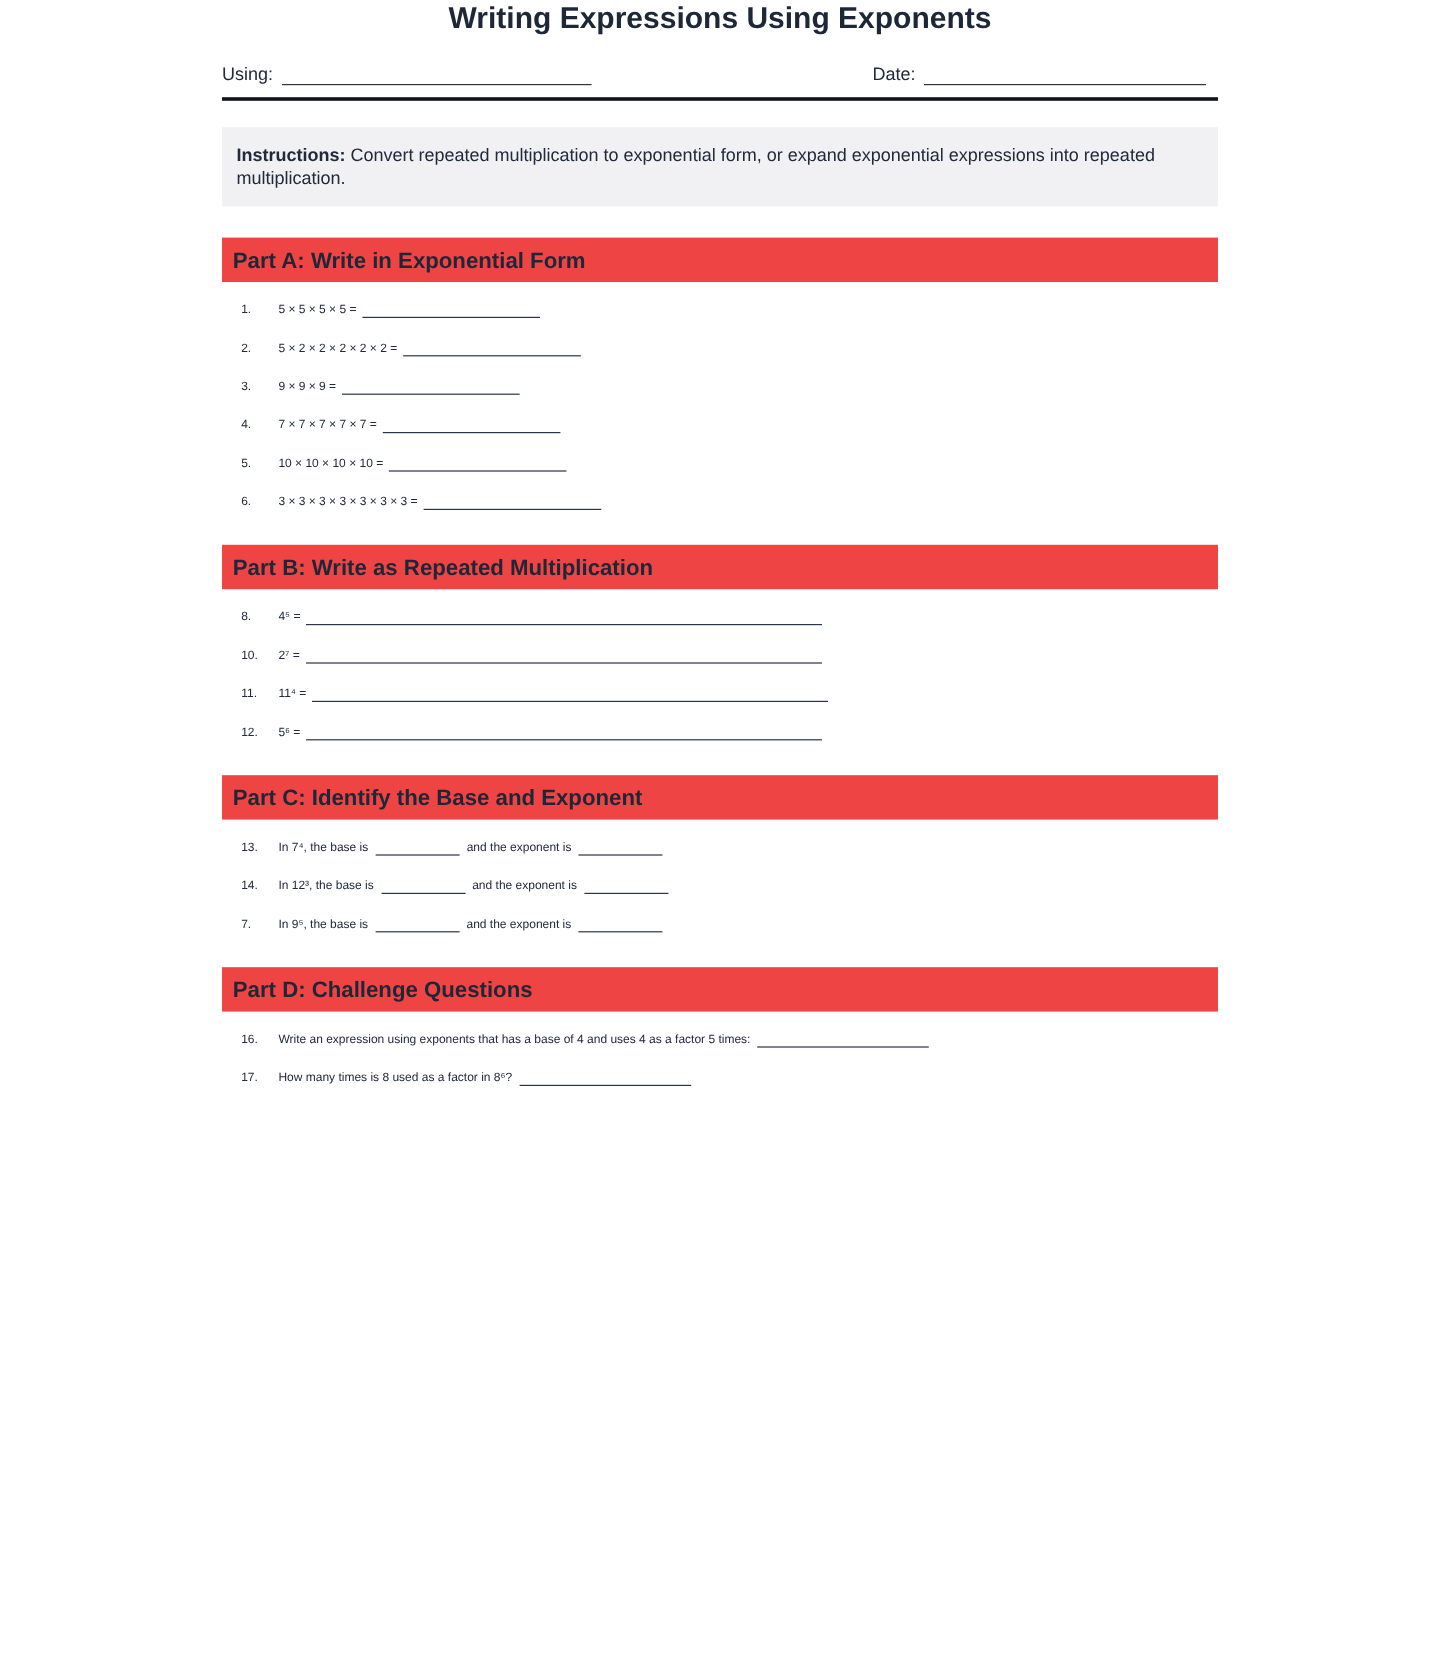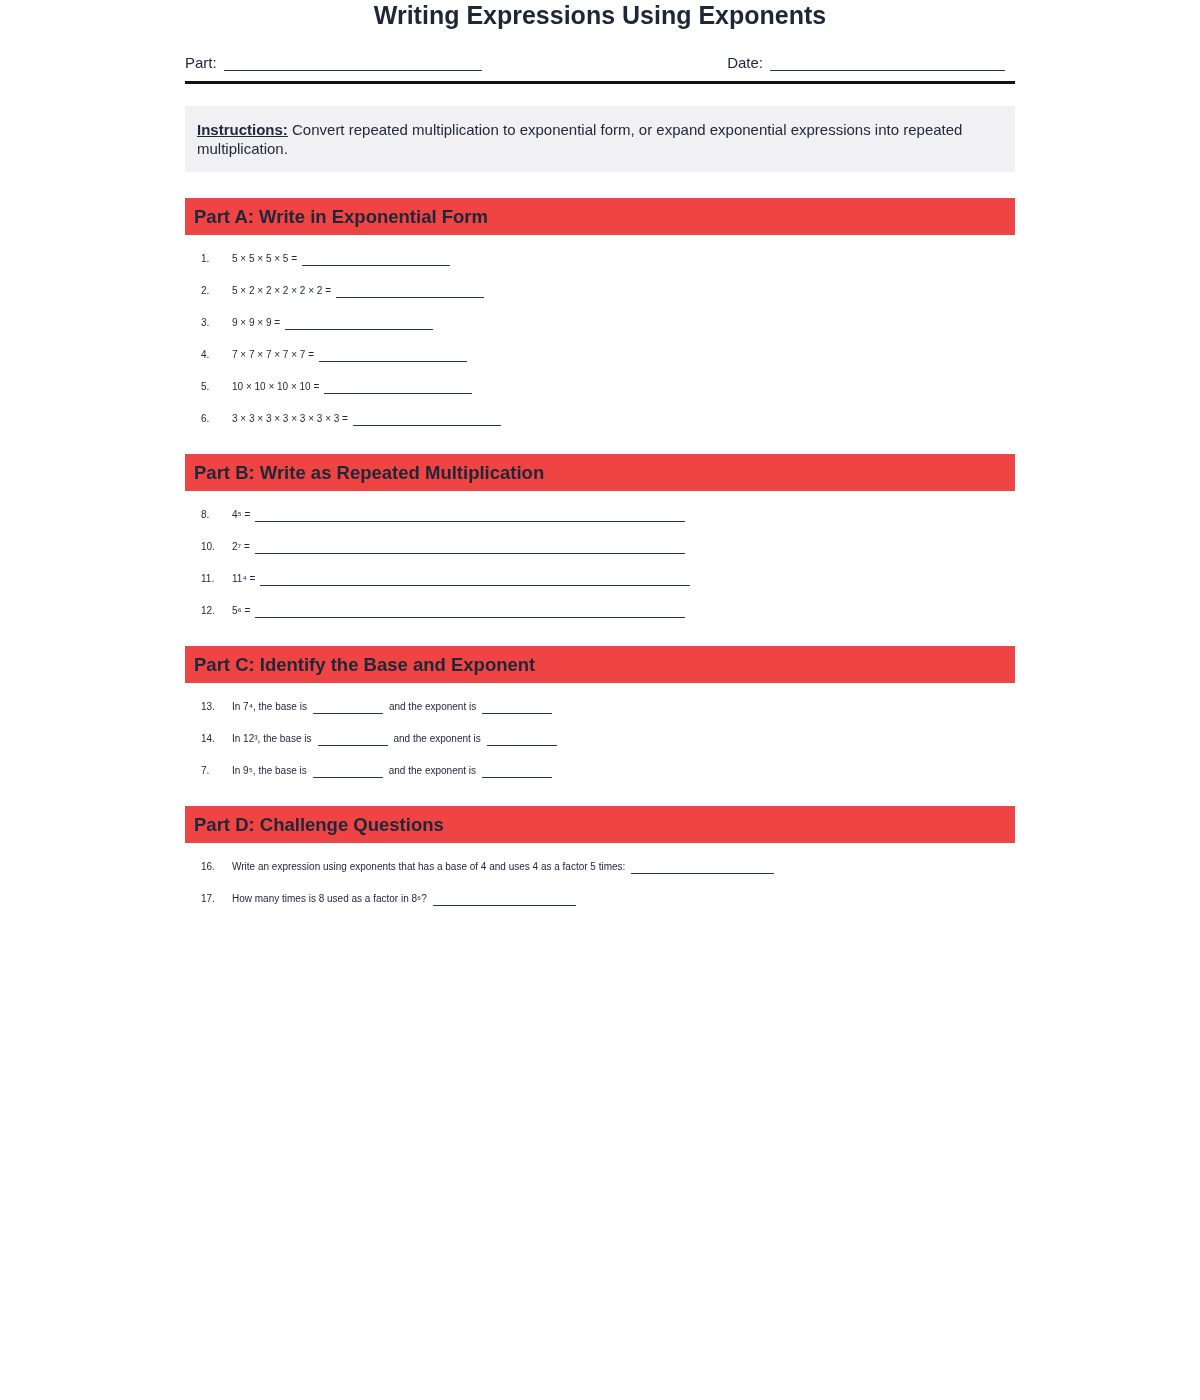--- a/index.html
+++ b/index.html
@@ -48,21 +48,21 @@
     border-top: 3px solid #101318;
     margin: 10px 0 0 0;
   }
   .instructions {
     background: #f1f1f3;
     margin-top: 22px;
     padding: 14px 12px;
     font-size: 15px;
     line-height: 19px;
   }
-  .bold { font-weight: bold; text-decoration: underline; }
+  .bold { font-weight: bold; }
   .section-header {
     background: #ef4444;
     margin-top: 26px;
     height: 37px;
     display: flex;
     align-items: center;
     padding-left: 9px;
     font-size: 18.5px;
     font-weight: bold;
     color: #1d2737;
@@ -83,21 +83,21 @@
 </head>
 <body>
 
 <div class="page">
   <div class="container">
 
     <div class="title">Writing Expressions Using Exponents</div>
 
     <div class="meta-row">
       <div class="meta-field">
-        <span class="meta-label">Part:</span>
+        <span class="meta-label">Using:</span>
         <span class="blank name-blank"></span>
       </div>
       <div class="meta-field">
         <span class="meta-label">Date:</span>
         <span class="blank date-blank"></span>
       </div>
     </div>
 
     <hr class="rule">
 

